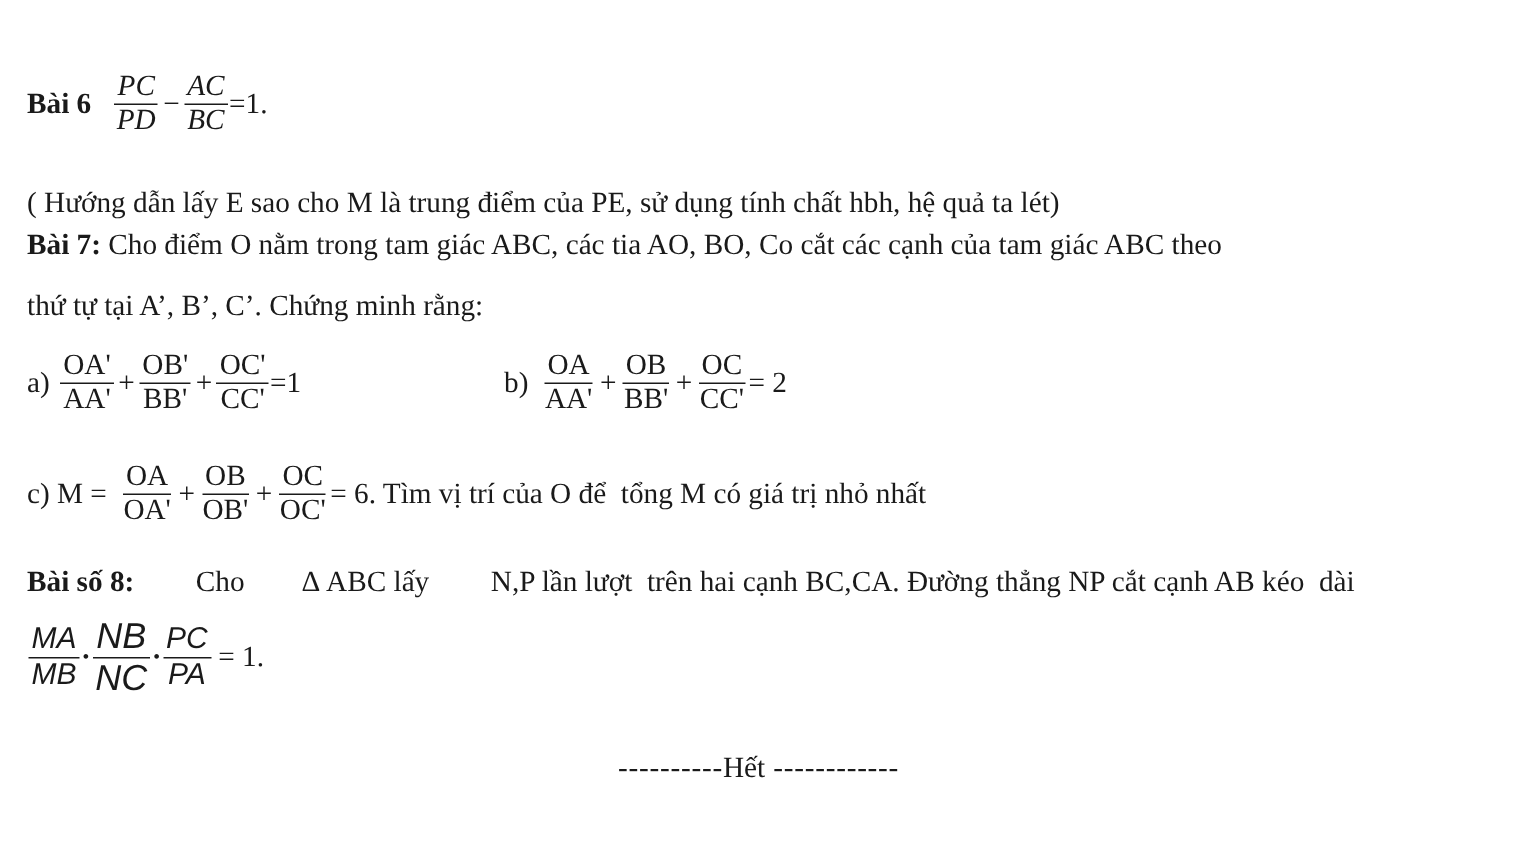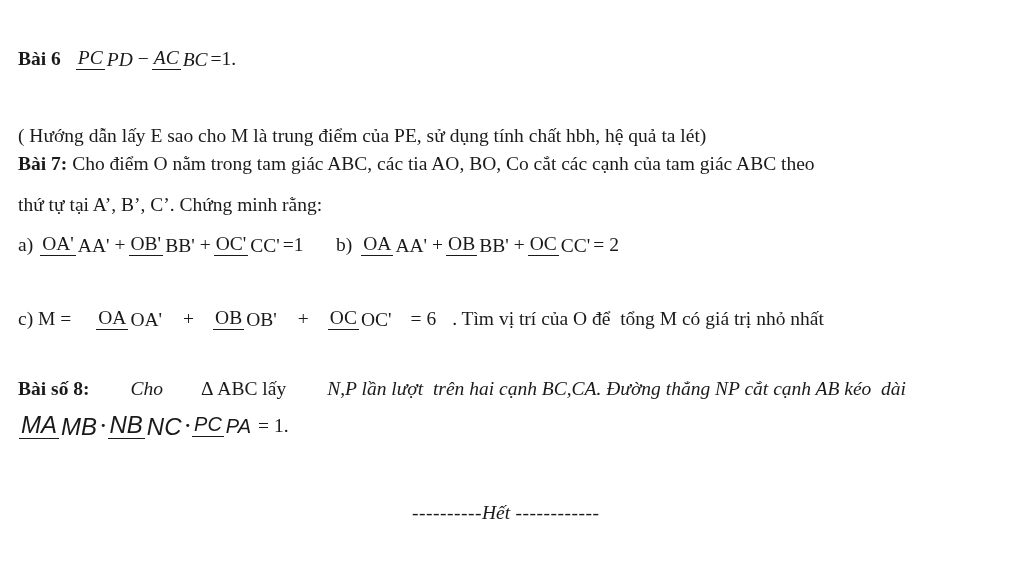--- a/index.html
+++ b/index.html
@@ -3,22 +3,22 @@
 <meta charset="utf-8">
 <style>
   html, body { margin:0; padding:0; background:#ffffff; }
   body {
     width:1024px; height:576px; overflow:hidden; position:relative;
     font-family: "Liberation Serif", "DejaVu Serif", serif;
     color:#1a1a1a; font-size:19.5px;
   }
   .line { position:absolute; left:18px; white-space:nowrap; display:flex; align-items:center;margin-top:34px; }
   b { font-weight:bold; }
-  .it { font-style:italic; }
-  .frac { display:inline-flex; align-items:center; vertical-align:middle; margin:0 1px; line-height:1.05; }
+  .it { }
+  .frac { display:inline-flex; flex-direction:column; align-items:center; vertical-align:middle; margin:0 1px; line-height:1.05; }
   .frac .num { padding:0 2px 1px 2px; border-bottom:1.3px solid #1a1a1a; }
   .frac .den { padding:1px 2px 0 2px; }
   .op { margin:0 2px; }
   .sans { font-family:"Liberation Sans", "DejaVu Sans", sans-serif; font-style:italic; }
   .ital-frac .num, .ital-frac .den { font-style:italic; }
   .gap { display:inline-block; }
 </style>
 </head>
 <body>
 
@@ -76,21 +76,21 @@
       <span class="den">BB'</span>
     </span>
   <span class="op">+</span>
   <span class="frac">
       <span class="num">OC</span>
       <span class="den">CC'</span>
     </span>
   <span>= 2</span>
 </div>
 
-<div class="line" style="top:274px;gap:16px;">
+<div class="line" style="top:274px;">
   <span style="margin-right:8px">c) M =</span>
   <span class="frac">
       <span class="num">OA</span>
       <span class="den">OA'</span>
     </span>
   <span class="op">+</span>
   <span class="frac">
       <span class="num">OB</span>
       <span class="den">OB'</span>
     </span>
@@ -103,21 +103,21 @@
   <span style="white-space:pre">. Tìm vị trí của O để  tổng M có giá trị nhỏ nhất</span>
 </div>
 
 <div class="line" style="top:344px;gap:33px;">
   <b style="margin-right:8px">Bài số 8:</b>
   <span class="it" style="margin-right:5px">Cho</span>
   <span style="margin-right:8px">Δ ABC lấy</span>
   <span class="it" style="white-space:pre">N,P lần lượt  trên hai cạnh BC,CA. Đường thẳng NP cắt cạnh AB kéo  dài</span>
 </div>
 <div class="line" style="top:378px;">
-  <span class="frac sans" style="font-size:24px">
+  <span class="frac sans" style="font-size:20px">
       <span class="num">MA</span>
       <span class="den">MB</span>
     </span>
   <span style="font-weight:bold">·</span>
   <span class="frac sans" style="font-size:24px">
       <span class="num">NB</span>
       <span class="den">NC</span>
     </span>
   <span style="font-weight:bold">·</span>
   <span class="frac sans" style="font-size:20px">

